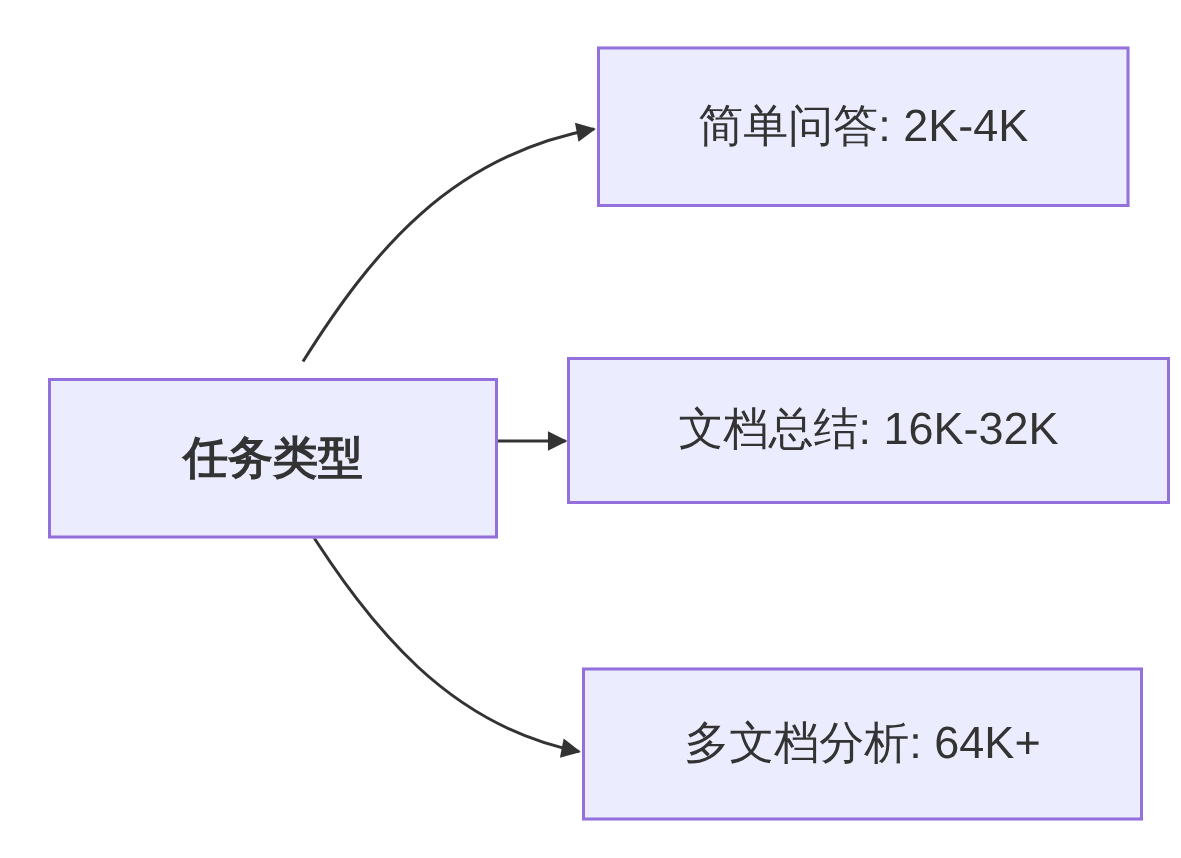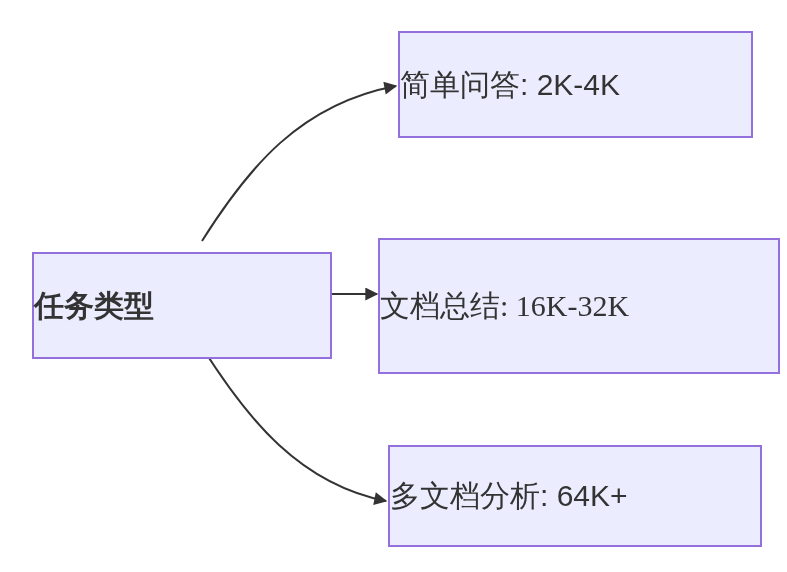--- a/index.html
+++ b/index.html
@@ -25,26 +25,27 @@
   .node {
     position: absolute;
     box-sizing: border-box;
     background: #ECECFF;
     border: 2px solid #9370DB;
     color: #333333;
     font-size: 30px;
     line-height: 1.2;
     display: flex;
     align-items: center;
+    justify-content: center;
     text-align: center;
     white-space: nowrap;
   }
   .node-root   { left: 32px;  top: 252px; width: 300px; height: 107px; font-weight: bold; }
   .node-top    { left: 398px; top: 31px;  width: 355px; height: 107px; }
-  .node-mid    { left: 378px; top: 238px; width: 402px; height: 136px; font-family: Liberation Serif, serif; }
+  .node-mid    { left: 378px; top: 238px; width: 402px; height: 98px; }
   .node-bottom { left: 388px; top: 445px; width: 374px; height: 102px; }
 </style>
 </head>
 <body>
 
 <div class="canvas">
 
   <svg class="edges-layer" width="787" height="572" viewBox="0 0 787 572" aria-hidden="true">
     <defs>
       <marker id="arrowhead" viewBox="0 0 10 10" markerUnits="userSpaceOnUse" markerWidth="15" markerHeight="13" refX="9" refY="5" orient="auto">

